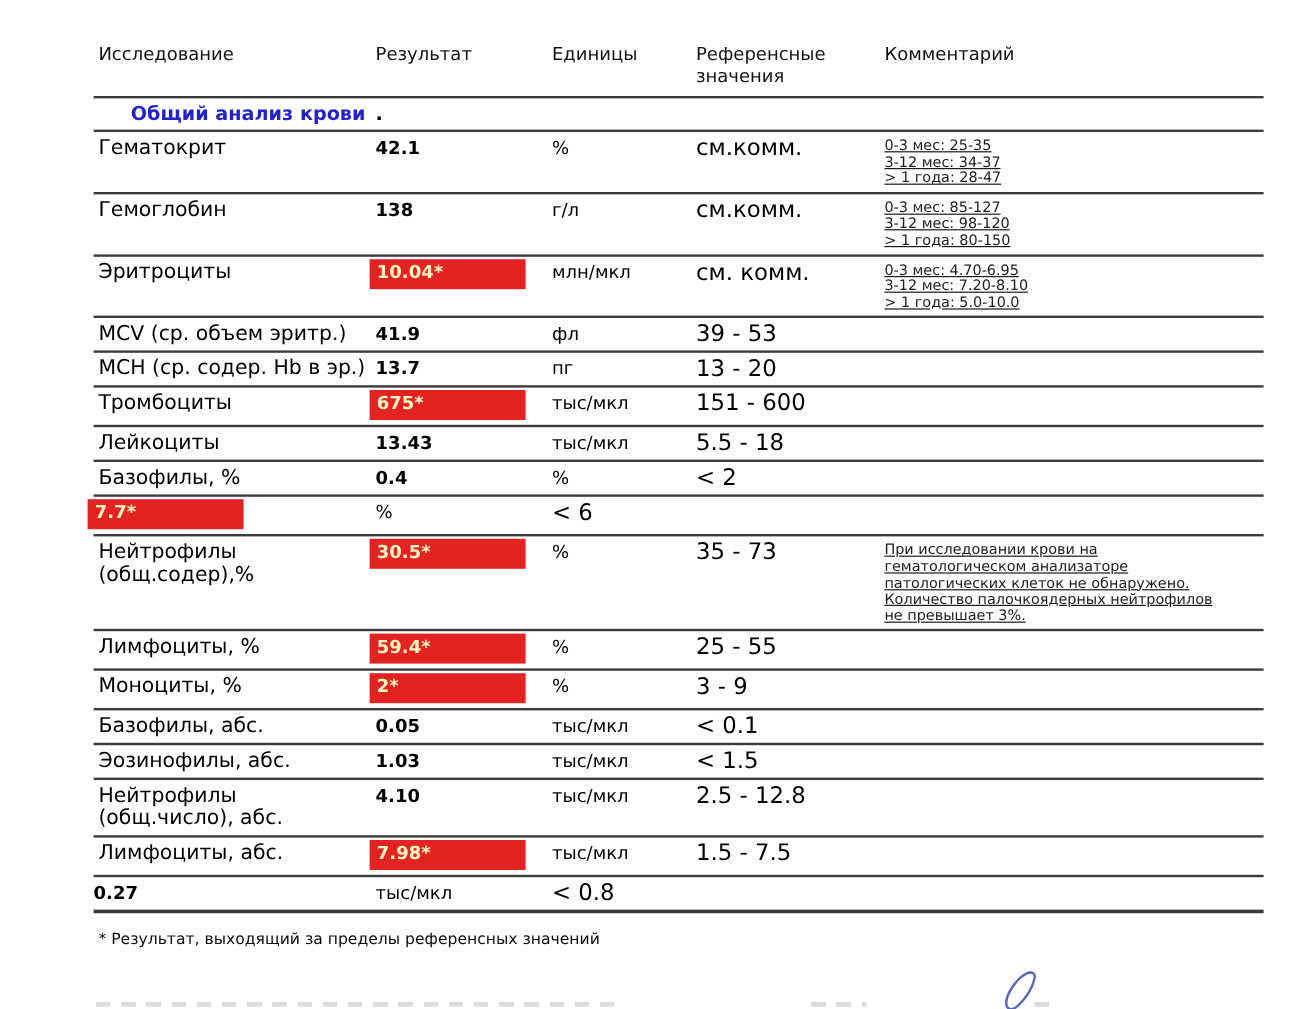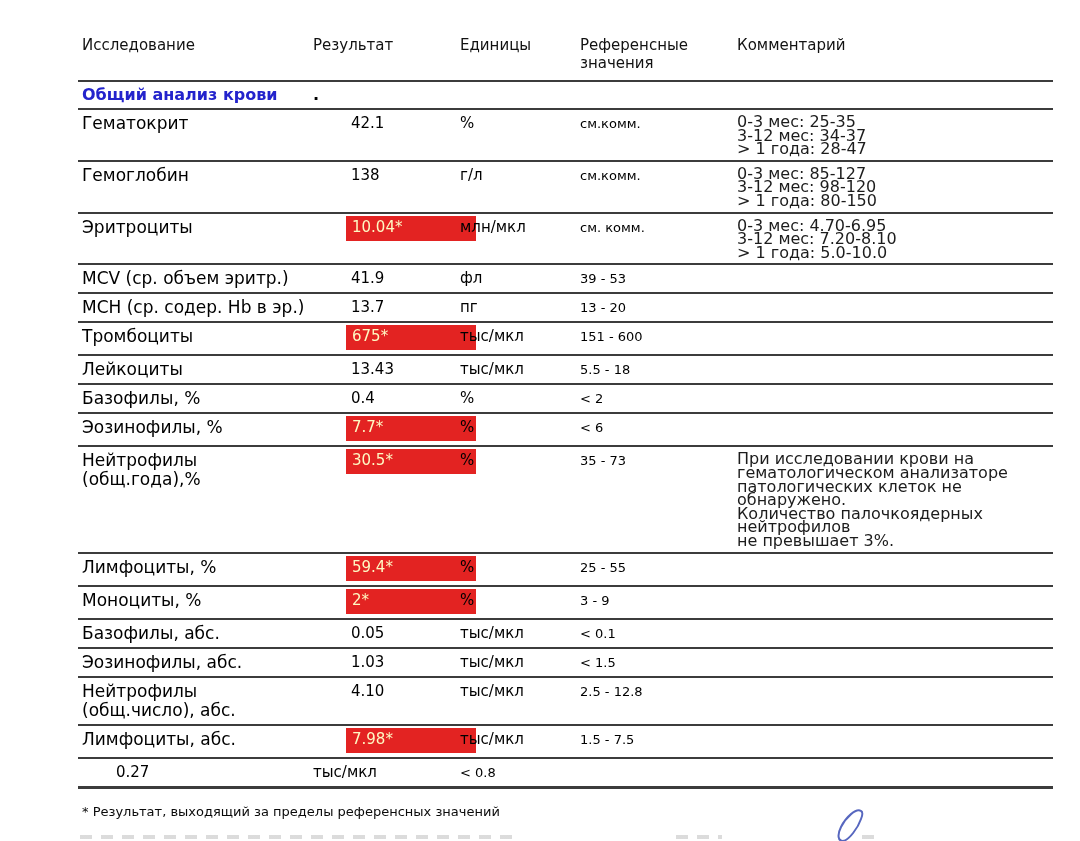--- a/index.html
+++ b/index.html
@@ -27,34 +27,34 @@
   .thead .hcell {
     font-size:15px; line-height:18px; color:#121212;
   }
   .thead .hcell.first { padding-left:4px; }
 
   .section-row {
     border-bottom:2px solid #3c3c3c;
     padding:3px 0 4px 0;
   }
   .section-name {
-    font-size:16px; font-weight:600; color:#2323cc; padding-left:4px;
+    font-size:16px; font-weight:600; color:#2323cc; padding-left:4px;margin-left:27px;
   }
   .section-result { font-size:16px; font-weight:700; color:#000; }
 
   .row { border-bottom:2px solid #3c3c3c; padding:4px 0 4px 0; }
   .row:last-child { border-bottom:3px solid #3c3c3c; }
 
   .cell { font-size:15px; line-height:19px; }
   .cell.name   { font-size:17px; padding-left:4px; padding-right:6px; }
-  .cell.result { font-weight:400;margin-left:38px; }
-  .cell.ref    { font-size:13px; }
+  .cell.result { font-weight:700; }
+  .cell.ref    { font-size:19px; }
   .cell.comment{
-    font-size:16px; line-height:13.6px; color:#1c1c1c;
-    white-space:pre-line; padding-top:1px; padding-right:8px;
+    font-size:12px; line-height:13.6px; color:#1c1c1c;
+    white-space:pre-line; padding-top:1px; padding-right:8px;text-decoration:underline;
   }
 
   .res.flagged {
     display:inline-block;
     background:#e32322; color:#fef9c3;
     min-width:130px; margin-left:-5px;
     padding:2px 8px 4px 6px; margin-top:-2px;
   }
 
   
@@ -163,29 +163,28 @@
 
   <div class="grid-row row">
     <div class="cell name">Базофилы, %</div>
     <div class="cell result"><span class="res">0.4</span></div>
     <div class="cell units">%</div>
     <div class="cell ref">&lt; 2</div>
     <div class="cell comment"></div>
   </div>
 
   <div class="grid-row row">
-    <div class="cell name">Эозинофилы, %</div>
     <div class="cell result"><span class="res flagged">7.7*</span></div>
     <div class="cell units">%</div>
     <div class="cell ref">&lt; 6</div>
     <div class="cell comment"></div>
   </div>
 
   <div class="grid-row row">
-    <div class="cell name">Нейтрофилы (общ.года),%</div>
+    <div class="cell name">Нейтрофилы (общ.содер),%</div>
     <div class="cell result"><span class="res flagged">30.5*</span></div>
     <div class="cell units">%</div>
     <div class="cell ref">35 - 73</div>
     <div class="cell comment">При исследовании крови на
 гематологическом анализаторе
 патологических клеток не обнаружено.
 Количество палочкоядерных нейтрофилов
 не превышает 3%.</div>
   </div>
 

